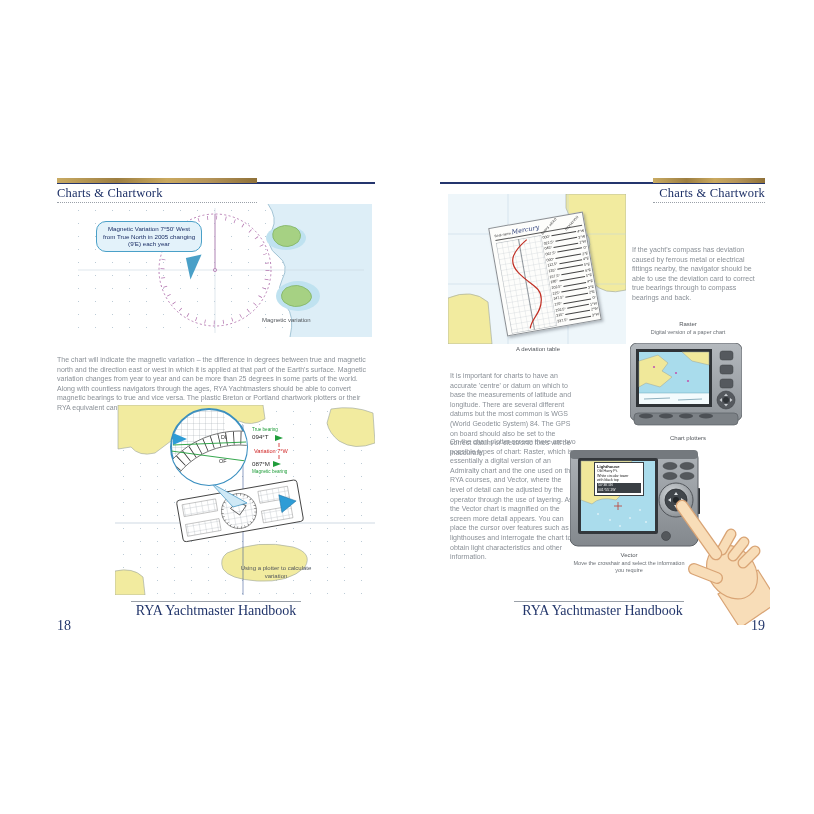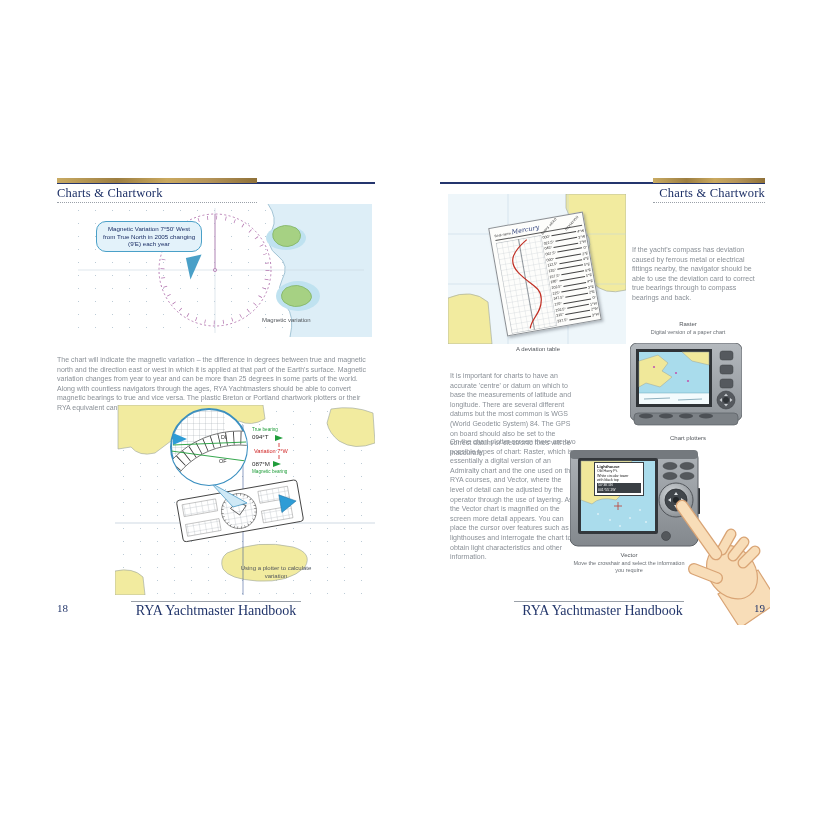--- a/index.html
+++ b/index.html
@@ -51,21 +51,21 @@
   
   .popup{position:absolute;left:24px;top:12px;width:50px;box-sizing:border-box;background:#fff;
          border:0.8px solid #3a3f44;padding:1.5px 2px;font-size:3.6px;line-height:4.6px;color:#222;}
   .popup .t{font-weight:bold;font-size:4.2px;}
   .popup .pos{background:#3a3f44;color:#fff;padding:0 1px;margin-top:0.5px;font-size:3.4px;}
 
   
   .footer-line{position:absolute;top:423px;left:74px;width:170px;border-top:0.6px solid #9aa0a8;}
   .footer-title{position:absolute;top:425px;left:0;width:100%;text-align:center;
                 font-family:"Liberation Serif",serif;font-size:14px;color:#23366b;}
-  .pagenum{position:absolute;top:424px;font-family:"Liberation Serif",serif;font-size:11px;color:#23366b;}
+  .pagenum{position:absolute;top:440px;font-family:"Liberation Serif",serif;font-size:14px;color:#23366b;}
 
   svg{display:block;}
   .svg-label-green{fill:#1f9d3a;font-size:4.6px;font-family:"Liberation Sans",sans-serif;}
   .svg-label-red{fill:#cf1f1f;font-size:5.6px;font-family:"Liberation Sans",sans-serif;}
   .svg-label-dark{fill:#2c2c2c;font-size:6.2px;font-family:"Liberation Sans",sans-serif;}
 </style>
 </head>
 <body>
 
 <div class="canvas">

